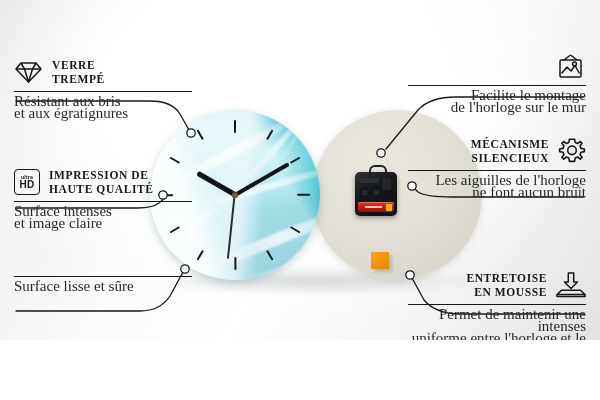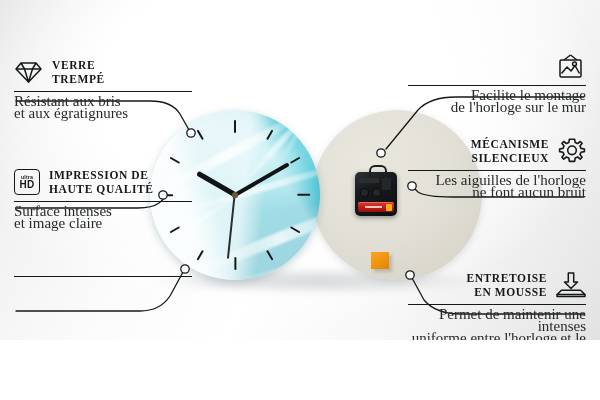--- a/index.html
+++ b/index.html
@@ -350,20 +350,21 @@
       <div class="feat-title">IMPRESSION DE
 HAUTE QUALITÉ</div>
     </div>
     <div class="feat-rule"></div>
     <div class="feat-sub">Surface intenses
 et image claire</div>
   </div>
 
   <div class="feature left" style="top:271px">
     <div class="feat-rule"></div>
+    <div class="feat-sub">Surface lisse et sûre</div>
   </div>
 
   <div class="feature right" style="top:54px">
     <div class="feat-head">
       <span class="icon">
         <svg width="31" height="26" viewBox="0 0 31 26">
           <g fill="none" stroke="#15181a" stroke-width="1.5" stroke-linejoin="round">
             <path d="M15.5 1 L9 6"></path>
             <path d="M15.5 1 L22 6"></path>
             <rect x="5" y="6" width="21" height="17" rx="1.2"></rect>

